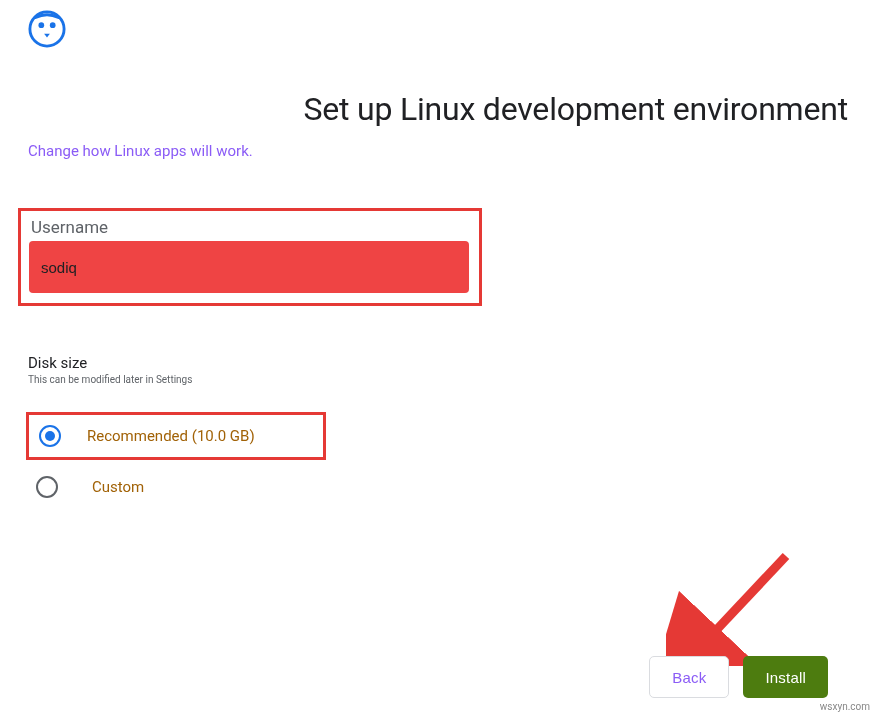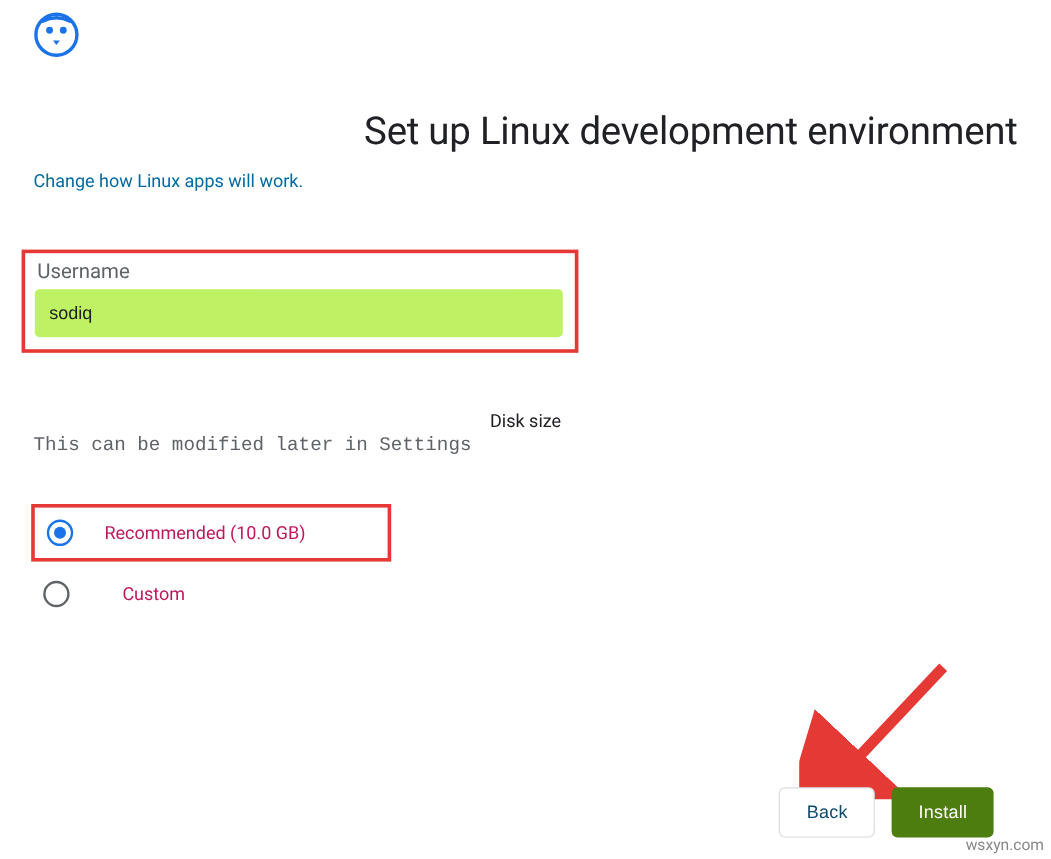--- a/index.html
+++ b/index.html
@@ -23,79 +23,77 @@
     .page-title {
       font-size: 32px;
       font-weight: 400;
       color: #202124;
       margin-bottom: 14px;
       letter-spacing: -0.2px;
       text-align: right;
     }
     .page-subtitle {
       font-size: 15px;
-      color: #0369a1;
+      color: #8b5cf6;
       margin-bottom: 48px;
     }
     .highlight-box {
       border: 3px solid #e53935;
       padding: 6px 8px 10px 8px;
       width: 464px;
       margin-left: -10px;
       margin-bottom: 48px;
     }
     .field-label {
       font-size: 17px;
       color: #5f6368;
       margin-bottom: 4px;
       margin-left: 2px;
     }
     .username-input {
       width: 100%;
       max-width: 440px;
-      height: 40px;
+      height: 52px;
       border: none;
-      background: #bef264;
+      background: #ef4444;
       border-radius: 4px;
       padding: 0 12px;
       font-size: 15px;
       color: #202124;
       outline: none;
     }
     .section-title {
       font-size: 15px;
       color: #202124;
       margin-bottom: 2px;
-      text-align: center;
     }
     .section-subtitle {
-      font-size: 16px;
+      font-size: 10px;
       color: #5f6368;
-      margin-bottom: 40px;
-      font-family: Liberation Mono, monospace;
+      margin-bottom: 27px;
     }
     .radio-group {
       margin-left: 0;
     }
     .radio-highlight {
       border: 3px solid #e53935;
       padding: 10px 10px 10px 10px;
       width: 300px;
       margin-left: -2px;
       margin-bottom: 6px;
     }
     .radio-row {
       display: flex;
       align-items: center;
       gap: 26px;
     }
     .radio-row-plain {
       display: flex;
       align-items: center;
-      gap: 44px;
+      gap: 34px;
       padding: 10px 10px 10px 10px;
       margin-left: -2px;
     }
     .radio-outer {
       width: 22px;
       height: 22px;
       border-radius: 50%;
       border: 2px solid #1a73e8;
       display: flex;
       align-items: center;
@@ -107,21 +105,21 @@
       border-color: #5f6368;
     }
     .radio-inner {
       width: 10px;
       height: 10px;
       border-radius: 50%;
       background: #1a73e8;
     }
     .radio-label {
       font-size: 15px;
-      color: #be185d;
+      color: #a16207;
     }
     .footer-buttons {
       position: absolute;
       bottom: 18px;
       right: 48px;
       display: flex;
       gap: 14px;
       align-items: center;
     }
     .btn {
@@ -129,38 +127,38 @@
       padding: 0 22px;
       border-radius: 5px;
       font-size: 15px;
       font-weight: 500;
       cursor: pointer;
       letter-spacing: 0.2px;
     }
     .btn-back {
       background: #fff;
       border: 1px solid #dadce0;
-      color: #0c4a6e;
+      color: #8b5cf6;
     }
     .btn-install {
       background: #4d7c0f;
       border: none;
       color: #fff;
     }
     .arrow {
       position: absolute;
       bottom: 50px;
       right: 80px;
       pointer-events: none;
     }
     .watermark {
       position: absolute;
       bottom: 4px;
       right: 6px;
-      font-size: 13px;
+      font-size: 10px;
       color: #888;
     }
   </style>
 </head>
 <body>
 
 <div class="container">
   <div class="penguin-icon">
     <svg viewBox="0 0 40 40" width="38" height="38">
       <circle cx="20" cy="20" r="18" fill="none" stroke="#1a73e8" stroke-width="3"></circle>

